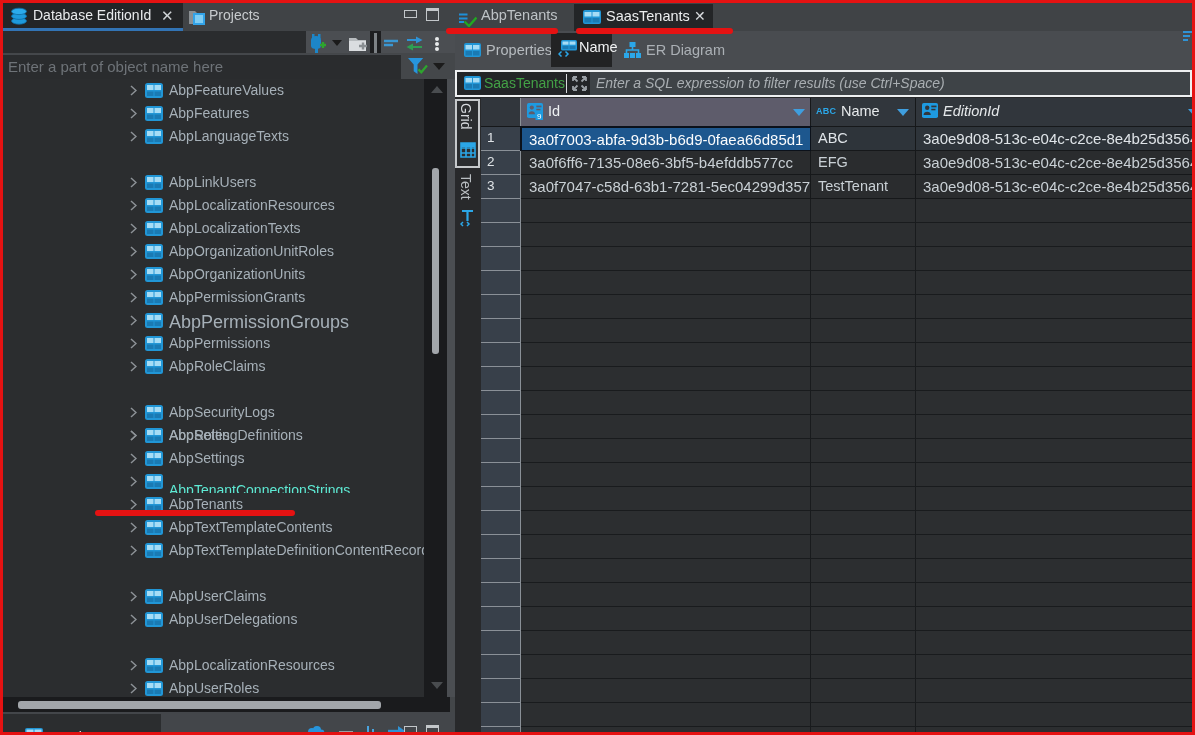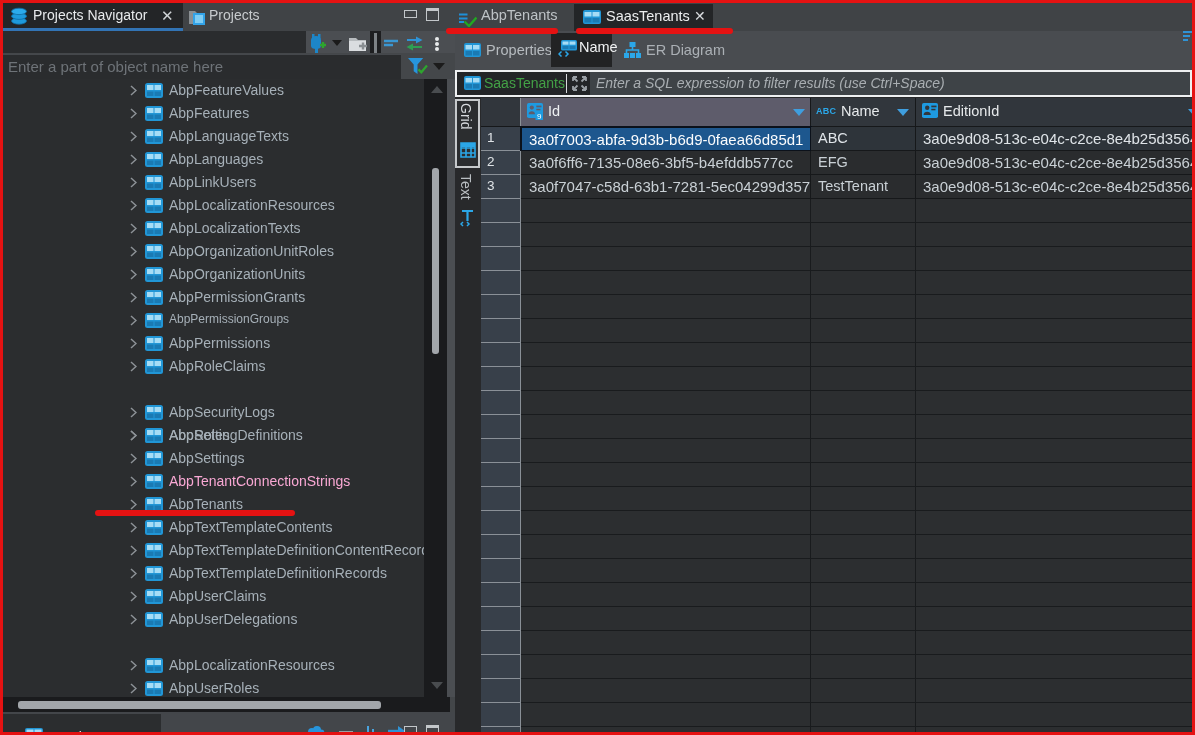--- a/index.html
+++ b/index.html
@@ -15,21 +15,21 @@
   <div class="abs" style="left:0;top:0;width:452px;height:28px;background:#404346;">
     <div class="abs" style="left:0;top:0;width:180px;height:28px;background:#232527;border-bottom:3px solid #3274b5;">
       <svg class="abs" style="left:7px;top:4px" width="19" height="19" viewBox="0 0 19 19">
         <ellipse cx="9" cy="14" rx="7.5" ry="3.2" fill="#1e9adc"></ellipse>
         <ellipse cx="9" cy="14" rx="7.5" ry="3.2" fill="none" stroke="#0f6ca3" stroke-width="0.8"></ellipse>
         <ellipse cx="9" cy="9.2" rx="7.5" ry="3.2" fill="#1e9adc"></ellipse>
         <ellipse cx="9" cy="9.2" rx="7.5" ry="3.2" fill="none" stroke="#0f6ca3" stroke-width="0.8"></ellipse>
         <ellipse cx="9" cy="4.4" rx="7.5" ry="3.2" fill="#2babec"></ellipse>
         <ellipse cx="9" cy="4.4" rx="7.5" ry="3.2" fill="none" stroke="#0f6ca3" stroke-width="0.8"></ellipse>
       </svg>
-      <span class="abs" style="left:30px;top:4px;font-size:14px;color:#e8eaec;">Projects Navigator</span>
+      <span class="abs" style="left:30px;top:4px;font-size:14px;color:#e8eaec;">Database EditionId</span>
       <span class="abs" style="left:158px;top:4px;font-size:15px;color:#cfd3d6;">✕</span>
     </div>
     <div class="abs" style="left:180px;top:0;width:130px;height:28px;background:#404346;">
       <svg class="abs" style="left:5px;top:5px" width="18" height="18" viewBox="0 0 18 18">
         <path d="M1 3h6l2 2h0v11H1z" fill="#8a8f93"></path>
         <rect x="5" y="5" width="12" height="12" fill="#32a3e8"></rect>
         <rect x="7" y="7" width="8" height="8" fill="#7fcdf4"></rect>
       </svg>
       <span class="abs" style="left:26px;top:4px;font-size:14px;color:#c7cbce;">Projects</span>
     </div>
@@ -120,33 +120,20 @@
         </svg>
 <svg class="abs" style="left:142px;top:4px" width="18" height="15" viewBox="0 0 18 15">
 <rect x="0" y="0" width="18" height="15" rx="2.5" fill="#2196d6"></rect>
 <rect x="2" y="2" width="6.5" height="5" fill="#a6dcf5"></rect>
 <rect x="9.5" y="2" width="6.5" height="5" fill="#a6dcf5"></rect>
 <rect x="2" y="8.5" width="6.5" height="4.5" fill="#1a7ab3"></rect>
 <rect x="9.5" y="8.5" width="6.5" height="4.5" fill="#1a7ab3"></rect>
 </svg>
 <span class="abs" style="left:166px;top:3px;font-size:14px;color:#a6b0b8;white-space:nowrap;">AbpLanguageTexts</span>
 </div>
-<div class="abs" style="left:0;top:69px;width:421px;height:23px;overflow:hidden;">
-<svg class="abs" style="left:127px;top:6px" width="7" height="11" viewBox="0 0 7 11">
-          <path d="M1 1l5 4.5L1 10" stroke="#8d9297" stroke-width="1.5" fill="none"></path>
-        </svg>
-<svg class="abs" style="left:142px;top:4px" width="18" height="15" viewBox="0 0 18 15">
-<rect x="0" y="0" width="18" height="15" rx="2.5" fill="#2196d6"></rect>
-<rect x="2" y="2" width="6.5" height="5" fill="#a6dcf5"></rect>
-<rect x="9.5" y="2" width="6.5" height="5" fill="#a6dcf5"></rect>
-<rect x="2" y="8.5" width="6.5" height="4.5" fill="#1a7ab3"></rect>
-<rect x="9.5" y="8.5" width="6.5" height="4.5" fill="#1a7ab3"></rect>
-</svg>
-<span class="abs" style="left:166px;top:3px;font-size:14px;color:#a6b0b8;white-space:nowrap;">AbpLanguages</span>
-</div>
 <div class="abs" style="left:0;top:92px;width:421px;height:23px;overflow:hidden;">
 <svg class="abs" style="left:127px;top:6px" width="7" height="11" viewBox="0 0 7 11">
           <path d="M1 1l5 4.5L1 10" stroke="#8d9297" stroke-width="1.5" fill="none"></path>
         </svg>
 <svg class="abs" style="left:142px;top:4px" width="18" height="15" viewBox="0 0 18 15">
 <rect x="0" y="0" width="18" height="15" rx="2.5" fill="#2196d6"></rect>
 <rect x="2" y="2" width="6.5" height="5" fill="#a6dcf5"></rect>
 <rect x="9.5" y="2" width="6.5" height="5" fill="#a6dcf5"></rect>
 <rect x="2" y="8.5" width="6.5" height="4.5" fill="#1a7ab3"></rect>
 <rect x="9.5" y="8.5" width="6.5" height="4.5" fill="#1a7ab3"></rect>
@@ -222,21 +209,21 @@
 <svg class="abs" style="left:127px;top:6px" width="7" height="11" viewBox="0 0 7 11">
           <path d="M1 1l5 4.5L1 10" stroke="#8d9297" stroke-width="1.5" fill="none"></path>
         </svg>
 <svg class="abs" style="left:142px;top:4px" width="18" height="15" viewBox="0 0 18 15">
 <rect x="0" y="0" width="18" height="15" rx="2.5" fill="#2196d6"></rect>
 <rect x="2" y="2" width="6.5" height="5" fill="#a6dcf5"></rect>
 <rect x="9.5" y="2" width="6.5" height="5" fill="#a6dcf5"></rect>
 <rect x="2" y="8.5" width="6.5" height="4.5" fill="#1a7ab3"></rect>
 <rect x="9.5" y="8.5" width="6.5" height="4.5" fill="#1a7ab3"></rect>
 </svg>
-<span class="abs" style="left:166px;top:3px;font-size:12px;color:#a6b0b8;white-space:nowrap;">AbpPermissionGroups</span>
+<span class="abs" style="left:166px;top:3px;font-size:18px;color:#a6b0b8;white-space:nowrap;">AbpPermissionGroups</span>
 </div>
 <div class="abs" style="left:0;top:253px;width:421px;height:23px;overflow:hidden;">
 <svg class="abs" style="left:127px;top:6px" width="7" height="11" viewBox="0 0 7 11">
           <path d="M1 1l5 4.5L1 10" stroke="#8d9297" stroke-width="1.5" fill="none"></path>
         </svg>
 <svg class="abs" style="left:142px;top:4px" width="18" height="15" viewBox="0 0 18 15">
 <rect x="0" y="0" width="18" height="15" rx="2.5" fill="#2196d6"></rect>
 <rect x="2" y="2" width="6.5" height="5" fill="#a6dcf5"></rect>
 <rect x="9.5" y="2" width="6.5" height="5" fill="#a6dcf5"></rect>
 <rect x="2" y="8.5" width="6.5" height="4.5" fill="#1a7ab3"></rect>
@@ -313,21 +300,21 @@
 <svg class="abs" style="left:127px;top:6px" width="7" height="11" viewBox="0 0 7 11">
           <path d="M1 1l5 4.5L1 10" stroke="#8d9297" stroke-width="1.5" fill="none"></path>
         </svg>
 <svg class="abs" style="left:142px;top:4px" width="18" height="15" viewBox="0 0 18 15">
 <rect x="0" y="0" width="18" height="15" rx="2.5" fill="#2196d6"></rect>
 <rect x="2" y="2" width="6.5" height="5" fill="#a6dcf5"></rect>
 <rect x="9.5" y="2" width="6.5" height="5" fill="#a6dcf5"></rect>
 <rect x="2" y="8.5" width="6.5" height="4.5" fill="#1a7ab3"></rect>
 <rect x="9.5" y="8.5" width="6.5" height="4.5" fill="#1a7ab3"></rect>
 </svg>
-<span class="abs" style="left:166px;top:3px;font-size:14px;color:#f9a8d4;white-space:nowrap;text-align:right;">AbpTenantConnectionStrings</span>
+<span class="abs" style="left:166px;top:12px;font-size:14px;color:#5eead4;white-space:nowrap;text-align:right;">AbpTenantConnectionStrings</span>
 </div>
 <div class="abs" style="left:0;top:414px;width:421px;height:23px;overflow:hidden;">
 <svg class="abs" style="left:127px;top:6px" width="7" height="11" viewBox="0 0 7 11">
           <path d="M1 1l5 4.5L1 10" stroke="#8d9297" stroke-width="1.5" fill="none"></path>
         </svg>
 <svg class="abs" style="left:142px;top:4px" width="18" height="15" viewBox="0 0 18 15">
 <rect x="0" y="0" width="18" height="15" rx="2.5" fill="#2196d6"></rect>
 <rect x="2" y="2" width="6.5" height="5" fill="#a6dcf5"></rect>
 <rect x="9.5" y="2" width="6.5" height="5" fill="#a6dcf5"></rect>
 <rect x="2" y="8.5" width="6.5" height="4.5" fill="#1a7ab3"></rect>
@@ -353,33 +340,20 @@
           <path d="M1 1l5 4.5L1 10" stroke="#8d9297" stroke-width="1.5" fill="none"></path>
         </svg>
 <svg class="abs" style="left:142px;top:4px" width="18" height="15" viewBox="0 0 18 15">
 <rect x="0" y="0" width="18" height="15" rx="2.5" fill="#2196d6"></rect>
 <rect x="2" y="2" width="6.5" height="5" fill="#a6dcf5"></rect>
 <rect x="9.5" y="2" width="6.5" height="5" fill="#a6dcf5"></rect>
 <rect x="2" y="8.5" width="6.5" height="4.5" fill="#1a7ab3"></rect>
 <rect x="9.5" y="8.5" width="6.5" height="4.5" fill="#1a7ab3"></rect>
 </svg>
 <span class="abs" style="left:166px;top:3px;font-size:14px;color:#a6b0b8;white-space:nowrap;">AbpTextTemplateDefinitionContentRecords</span>
-</div>
-<div class="abs" style="left:0;top:483px;width:421px;height:23px;overflow:hidden;">
-<svg class="abs" style="left:127px;top:6px" width="7" height="11" viewBox="0 0 7 11">
-          <path d="M1 1l5 4.5L1 10" stroke="#8d9297" stroke-width="1.5" fill="none"></path>
-        </svg>
-<svg class="abs" style="left:142px;top:4px" width="18" height="15" viewBox="0 0 18 15">
-<rect x="0" y="0" width="18" height="15" rx="2.5" fill="#2196d6"></rect>
-<rect x="2" y="2" width="6.5" height="5" fill="#a6dcf5"></rect>
-<rect x="9.5" y="2" width="6.5" height="5" fill="#a6dcf5"></rect>
-<rect x="2" y="8.5" width="6.5" height="4.5" fill="#1a7ab3"></rect>
-<rect x="9.5" y="8.5" width="6.5" height="4.5" fill="#1a7ab3"></rect>
-</svg>
-<span class="abs" style="left:166px;top:3px;font-size:14px;color:#a6b0b8;white-space:nowrap;">AbpTextTemplateDefinitionRecords</span>
 </div>
 <div class="abs" style="left:0;top:506px;width:421px;height:23px;overflow:hidden;">
 <svg class="abs" style="left:127px;top:6px" width="7" height="11" viewBox="0 0 7 11">
           <path d="M1 1l5 4.5L1 10" stroke="#8d9297" stroke-width="1.5" fill="none"></path>
         </svg>
 <svg class="abs" style="left:142px;top:4px" width="18" height="15" viewBox="0 0 18 15">
 <rect x="0" y="0" width="18" height="15" rx="2.5" fill="#2196d6"></rect>
 <rect x="2" y="2" width="6.5" height="5" fill="#a6dcf5"></rect>
 <rect x="9.5" y="2" width="6.5" height="5" fill="#a6dcf5"></rect>
 <rect x="2" y="8.5" width="6.5" height="4.5" fill="#1a7ab3"></rect>
@@ -571,21 +545,21 @@
 <text x="12.2" y="15.5" font-size="8" fill="#ffffff" text-anchor="middle" font-family="Liberation Sans">9</text>
 </svg>
 <span class="abs" style="left:27px;top:5px;font-size:14.5px;color:#eef0f2;">Id</span>
 <div class="abs" style="left:272px;top:11px;width:0;height:0;border-left:6px solid transparent;border-right:6px solid transparent;border-top:7px solid #3f9ede;"></div>
 </div>
 <div class="abs" style="left:330px;top:0;width:105px;height:29px;background:#31363c;border-right:1px solid #16181a;border-bottom:1px solid #16181a;">
 <span class="abs" style="left:5px;top:8px;font-size:9px;font-weight:bold;color:#2ba7e8;letter-spacing:0.3px;">ABC</span>
 <span class="abs" style="left:30px;top:5px;font-size:14.5px;color:#e6e9eb;">Name</span>
 <div class="abs" style="left:86px;top:11px;width:0;height:0;border-left:6px solid transparent;border-right:6px solid transparent;border-top:7px solid #3f9ede;"></div>
 </div>
-<div class="abs" style="left:435px;top:0;width:276px;height:29px;background:#31363c;border-bottom:1px solid #16181a;">
+<div class="abs" style="left:435px;top:0;width:276px;height:29px;background:#31363c;border-bottom:1px solid #16181a;font-style:italic;">
 <svg class="abs" style="left:6px;top:5px" width="17" height="16" viewBox="0 0 17 16">
 <rect x="0" y="0" width="16" height="15" rx="1.8" fill="#1e9ae0"></rect>
 <circle cx="5.2" cy="4.8" r="2.2" fill="#31363c"></circle>
 <path d="M1.6 12c0-2 1.6-3.2 3.6-3.2s3.6 1.2 3.6 3.2z" fill="#31363c"></path>
 <rect x="9.3" y="2.6" width="5.2" height="1.7" fill="#31363c"></rect>
 <rect x="9.3" y="5.8" width="4.2" height="1.5" fill="#31363c"></rect>
 </svg>
 <span class="abs" style="left:27px;top:5px;font-size:14.5px;color:#e6e9eb;">EditionId</span>
 <div class="abs" style="left:272px;top:11px;width:0;height:0;border-left:6px solid transparent;border-right:6px solid transparent;border-top:7px solid #3f9ede;"></div>
 </div>

